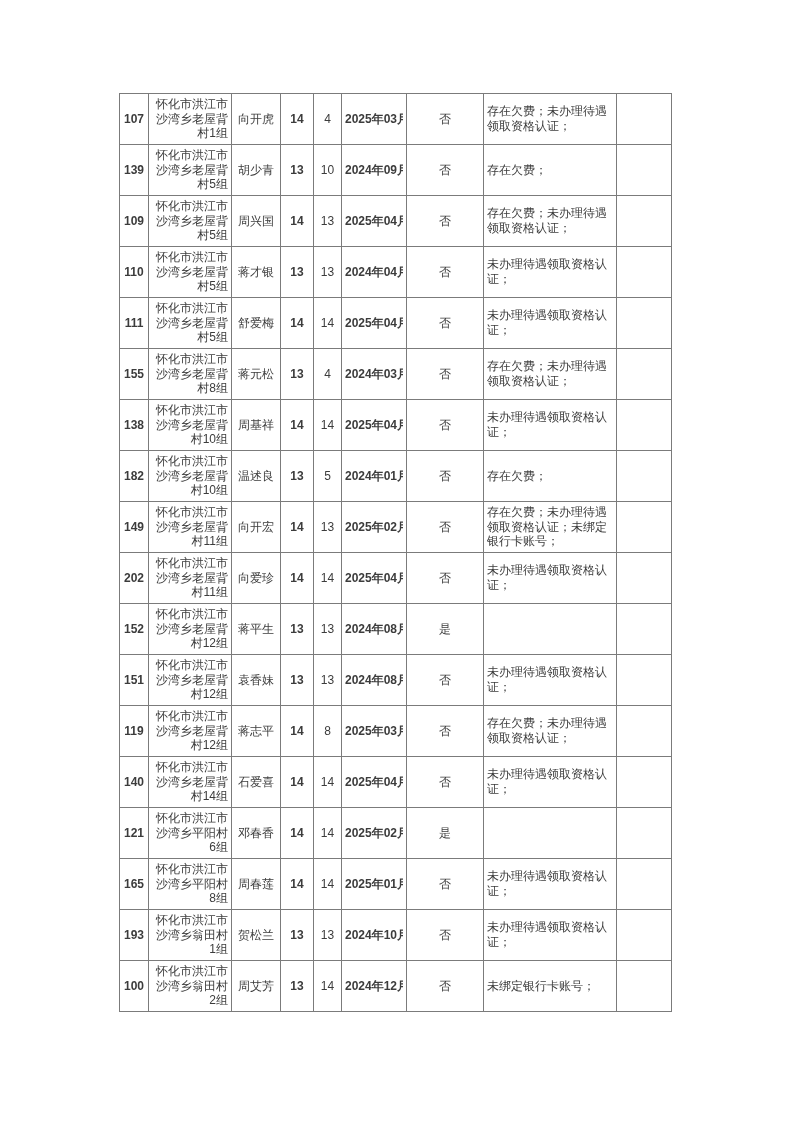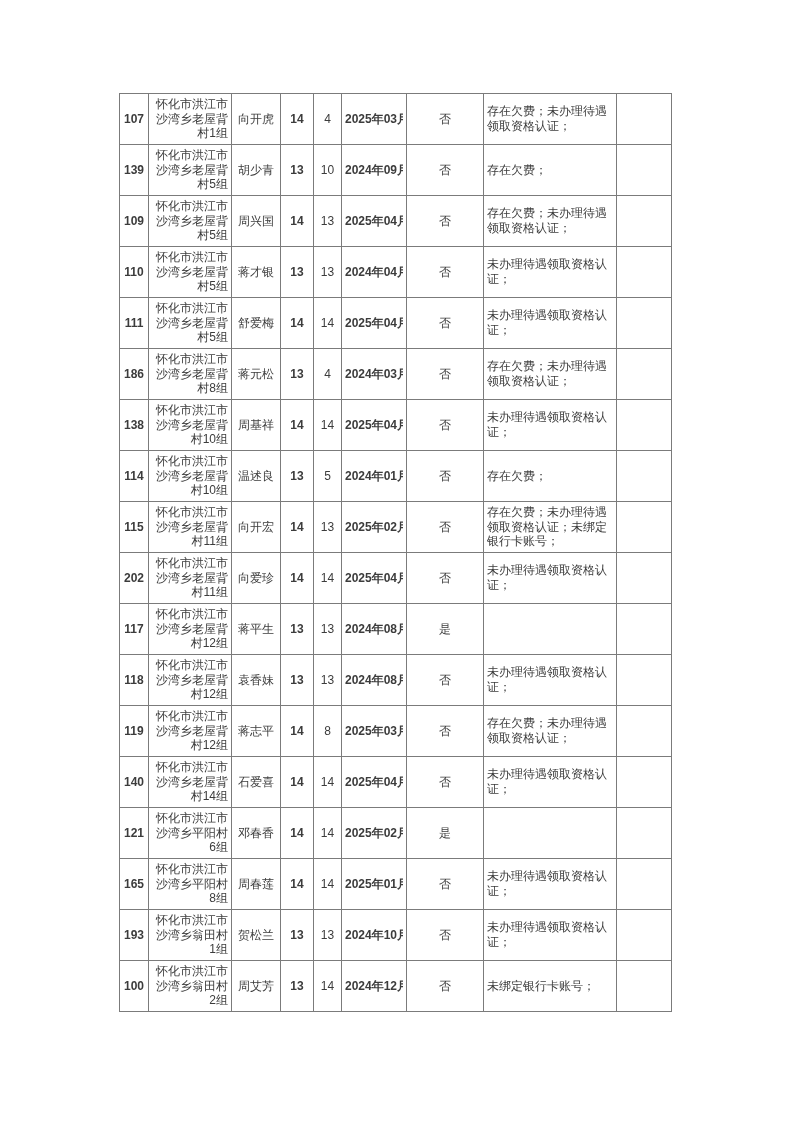--- a/index.html
+++ b/index.html
@@ -211,21 +211,21 @@
           </td>
           <td class="c-rem">
             <div class="clip">未办理待遇领取资格认证；</div>
           </td>
           <td class="c-extra">
             <div class="clip"></div>
           </td>
         </tr>
         <tr>
           <td class="c-no">
-            <div class="clip">186</div>
+            <div class="clip">155</div>
           </td>
           <td class="c-addr">
             <div class="clip">怀化市洪江市沙湾乡老屋背村8组</div>
           </td>
           <td class="c-name">
             <div class="clip">蒋元松</div>
           </td>
           <td class="c-numa">
             <div class="clip">13</div>
           </td>
@@ -269,21 +269,21 @@
           </td>
           <td class="c-rem">
             <div class="clip">未办理待遇领取资格认证；</div>
           </td>
           <td class="c-extra">
             <div class="clip"></div>
           </td>
         </tr>
         <tr>
           <td class="c-no">
-            <div class="clip">114</div>
+            <div class="clip">182</div>
           </td>
           <td class="c-addr">
             <div class="clip">怀化市洪江市沙湾乡老屋背村10组</div>
           </td>
           <td class="c-name">
             <div class="clip">温述良</div>
           </td>
           <td class="c-numa">
             <div class="clip">13</div>
           </td>
@@ -298,21 +298,21 @@
           </td>
           <td class="c-rem">
             <div class="clip">存在欠费；</div>
           </td>
           <td class="c-extra">
             <div class="clip"></div>
           </td>
         </tr>
         <tr>
           <td class="c-no">
-            <div class="clip">115</div>
+            <div class="clip">149</div>
           </td>
           <td class="c-addr">
             <div class="clip">怀化市洪江市沙湾乡老屋背村11组</div>
           </td>
           <td class="c-name">
             <div class="clip">向开宏</div>
           </td>
           <td class="c-numa">
             <div class="clip">14</div>
           </td>
@@ -356,21 +356,21 @@
           </td>
           <td class="c-rem">
             <div class="clip">未办理待遇领取资格认证；</div>
           </td>
           <td class="c-extra">
             <div class="clip"></div>
           </td>
         </tr>
         <tr>
           <td class="c-no">
-            <div class="clip">117</div>
+            <div class="clip">152</div>
           </td>
           <td class="c-addr">
             <div class="clip">怀化市洪江市沙湾乡老屋背村12组</div>
           </td>
           <td class="c-name">
             <div class="clip">蒋平生</div>
           </td>
           <td class="c-numa">
             <div class="clip">13</div>
           </td>
@@ -385,21 +385,21 @@
           </td>
           <td class="c-rem">
             <div class="clip"></div>
           </td>
           <td class="c-extra">
             <div class="clip"></div>
           </td>
         </tr>
         <tr>
           <td class="c-no">
-            <div class="clip">118</div>
+            <div class="clip">151</div>
           </td>
           <td class="c-addr">
             <div class="clip">怀化市洪江市沙湾乡老屋背村12组</div>
           </td>
           <td class="c-name">
             <div class="clip">袁香妹</div>
           </td>
           <td class="c-numa">
             <div class="clip">13</div>
           </td>

